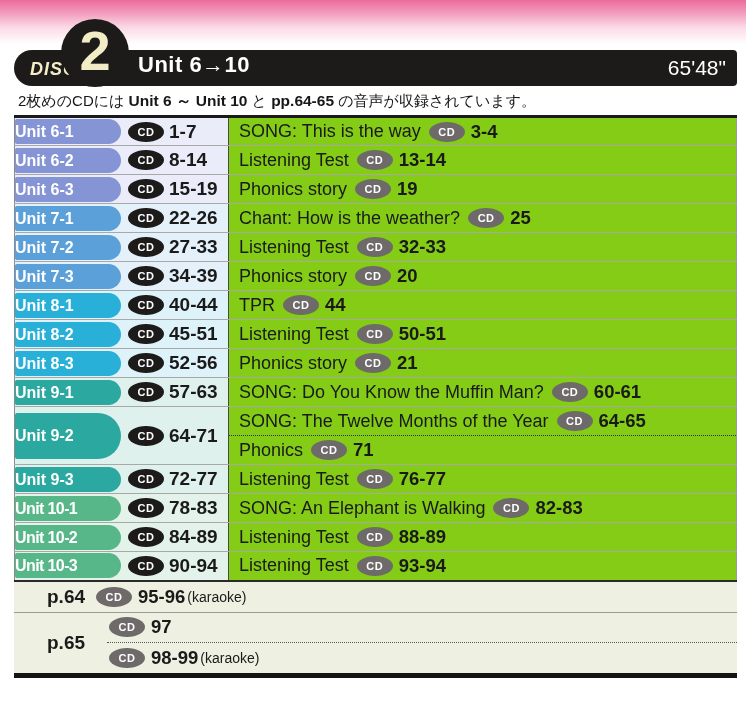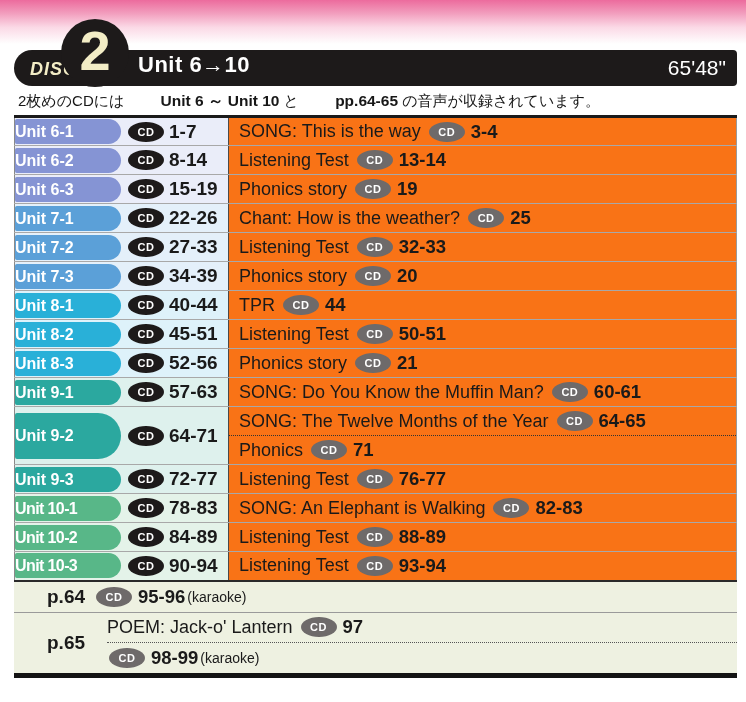--- a/index.html
+++ b/index.html
@@ -31,38 +31,38 @@
     font-weight:bold; font-style:italic; font-size:18px; letter-spacing:1px;
   }
   .bar-title {
     position:absolute; left:124px; top:2px; color:#ffffff;
     font-weight:bold; font-size:22px; letter-spacing:0.5px;
   }
   .bar-duration { position:absolute; right:11px; top:6px; color:#ffffff; font-size:21px; }
 
   
   .note { margin:3px 14px 4px 18px; font-size:15px; line-height:21px; color:#171717; }
-  .note b { font-size:15.5px;margin-left:32px; }
+  .note b { font-size:15.5px; }
 
   
   table.tracks {
     border-collapse:collapse; table-layout:fixed;
     width:723px; margin:0 9px 0 14px;
     border-top:3px solid #1a1a1a;
     border-bottom:2px solid #2a2a2a;
     border-left:1px solid #8a8a8a;
     border-right:1px solid #9a9a9a;
   }
   td { height:29px; padding:0; vertical-align:middle; }
   td.lc {
     width:214px; border-bottom:1px solid #a8a8a8;
     background:var(--tint); white-space:nowrap;
   }
   td.rc {
-    background:#f97316; border-bottom:1px solid #a8a8a8;
+    background:#84cc16; border-bottom:1px solid #a8a8a8;
     border-left:1px solid #4a4a4a; padding-left:10px; white-space:nowrap;
   }
   td.rc.dotted { border-bottom:1px dotted #333; }
   tr.u6  { --pill:#8594d4; --tint:#eaedf9; }
   tr.u7  { --pill:#5ba0d8; --tint:#e4f0fa; }
   tr.u8  { --pill:#29b0d8; --tint:#def2fa; }
   tr.u9  { --pill:#2ba89f; --tint:#def1ed; }
   tr.u10 { --pill:#58b788; --tint:#e4f3e9; }
 
   .pill {
@@ -191,21 +191,20 @@
           <span class="cdi gray">CD</span>
           <span class="num">95-96</span>
           <span class="suffix">(karaoke)</span>
         </div>
     </div>
   </div>
   <div class="frow tall">
     <span class="fpage">p.65</span>
     <div class="fcontent">
       <div class="fline dotted">
-          <span class="txt">POEM: Jack-o' Lantern</span>
           <span class="cdi gray">CD</span>
           <span class="num">97</span>
         </div>
       <div class="fline">
           <span class="cdi gray">CD</span>
           <span class="num">98-99</span>
           <span class="suffix">(karaoke)</span>
         </div>
     </div>
   </div>

